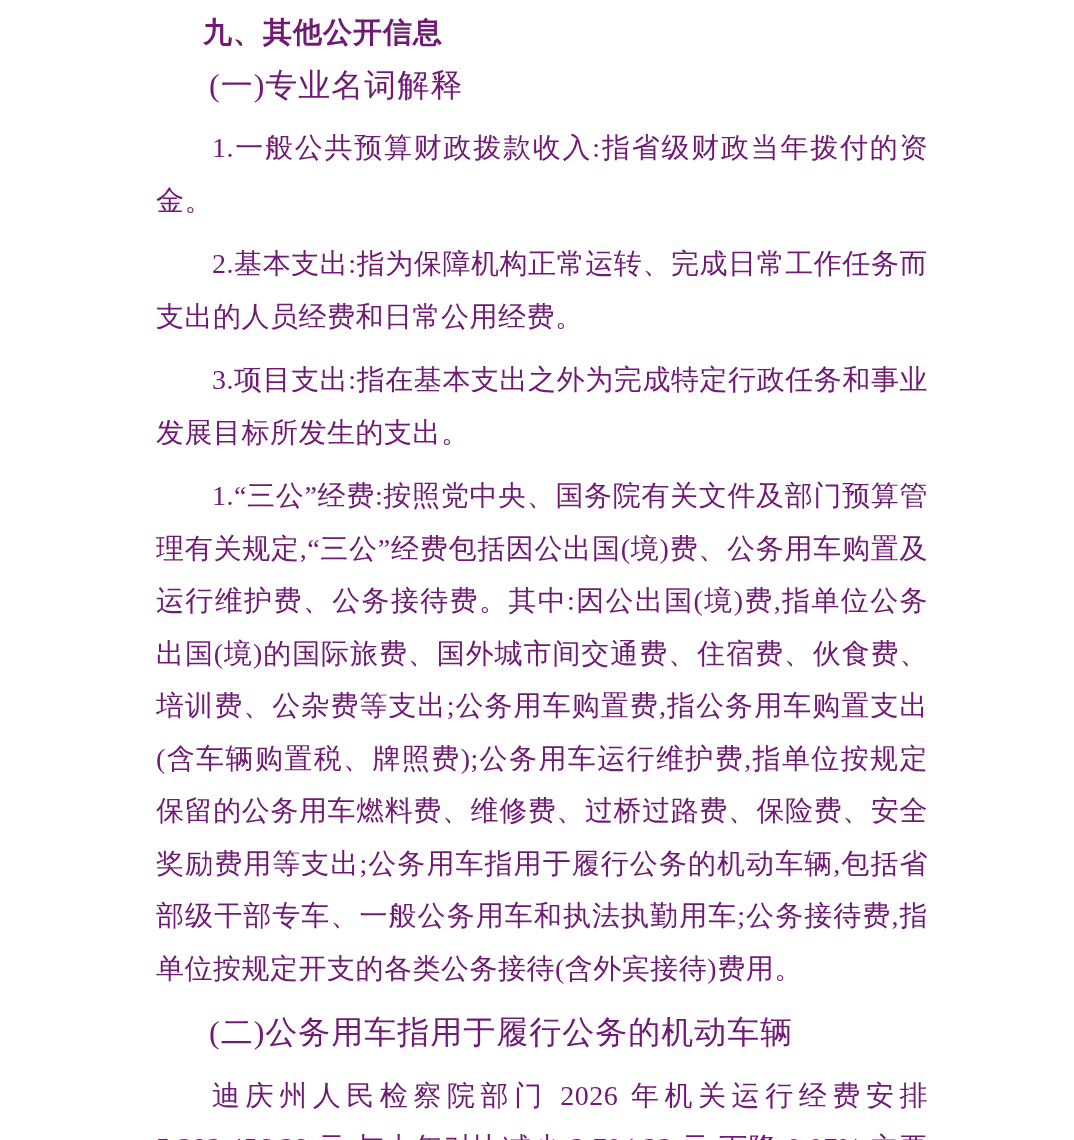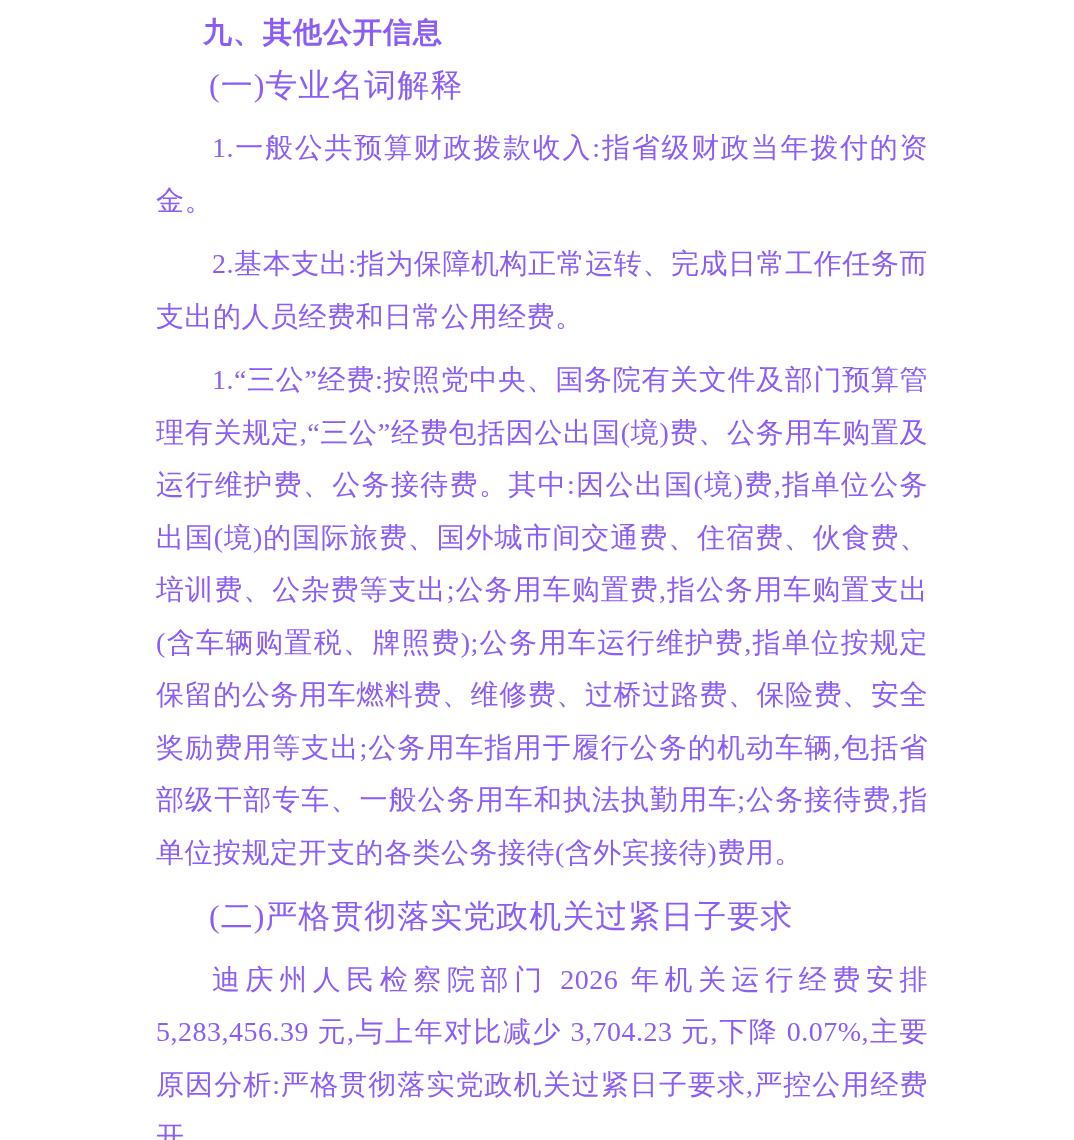--- a/index.html
+++ b/index.html
@@ -11,21 +11,21 @@
     width: 1074px;
     height: 1140px;
     overflow: hidden;
   }
   .page {
     box-sizing: border-box;
     width: 1074px;
     height: 1140px;
     padding: 6px 135px 0 145px;
     background: #ffffff;
-    color: #8b5cf6;
+    color: #701a75;
     font-family: "Liberation Serif", "DejaVu Serif", serif;
     font-size: 28px;
     line-height: 52.5px;
   }
   .doc-title {
     margin: 0;
     font-family: "Liberation Sans", "DejaVu Sans", sans-serif;
     font-size: 29px;
     font-weight: 700;
     line-height: 52.5px;
@@ -52,19 +52,20 @@
 
 <div class="page">
   <h1 class="doc-title">九、其他公开信息</h1>
 
   <h2 class="doc-subheading">(一)专业名词解释</h2>
 
   <p class="doc-paragraph">1.一般公共预算财政拨款收入:指省级财政当年拨付的资金。</p>
 
   <p class="doc-paragraph">2.基本支出:指为保障机构正常运转、完成日常工作任务而支出的人员经费和日常公用经费。</p>
 
+  <p class="doc-paragraph">3.项目支出:指在基本支出之外为完成特定行政任务和事业发展目标所发生的支出。</p>
 
   <p class="doc-paragraph">1.“三公”经费:按照党中央、国务院有关文件及部门预算管理有关规定,“三公”经费包括因公出国(境)费、公务用车购置及运行维护费、公务接待费。其中:因公出国(境)费,指单位公务出国(境)的国际旅费、国外城市间交通费、住宿费、伙食费、培训费、公杂费等支出;公务用车购置费,指公务用车购置支出(含车辆购置税、牌照费);公务用车运行维护费,指单位按规定保留的公务用车燃料费、维修费、过桥过路费、保险费、安全奖励费用等支出;公务用车指用于履行公务的机动车辆,包括省部级干部专车、一般公务用车和执法执勤用车;公务接待费,指单位按规定开支的各类公务接待(含外宾接待)费用。</p>
 
-  <h2 class="doc-subheading">(二)严格贯彻落实党政机关过紧日子要求</h2>
+  <h2 class="doc-subheading">(二)公务用车指用于履行公务的机动车辆</h2>
 
   <p class="doc-paragraph">迪庆州人民检察院部门 2026 年机关运行经费安排 5,283,456.39 元,与上年对比减少 3,704.23 元,下降 0.07%,主要原因分析:严格贯彻落实党政机关过紧日子要求,严控公用经费开</p>
 </div>
 
 </body></html>

